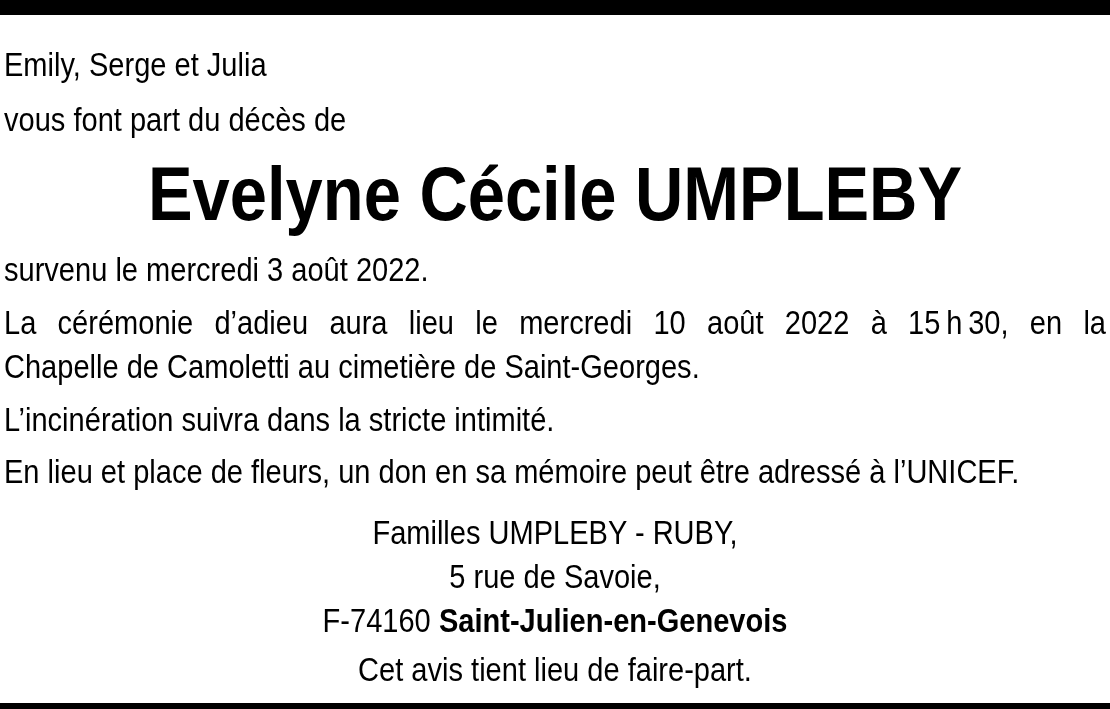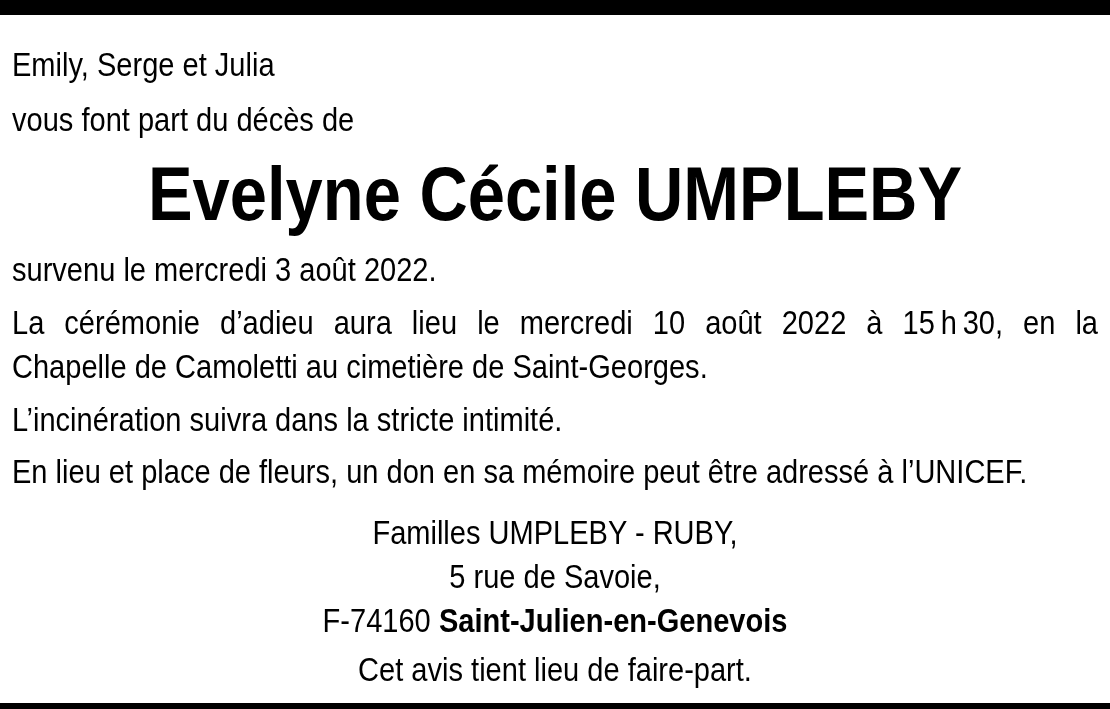--- a/index.html
+++ b/index.html
@@ -11,21 +11,21 @@
     background: var(--bg, #ffffff);
     color: var(--text, #000000);
     font-family: "Liberation Sans", sans-serif;
     overflow: hidden;
   }
   .rule-top { width: 100%; height: 15px; background: var(--rule, #000000); }
   .rule-bottom {
     position: absolute; left: 0; bottom: 0;
     width: 100%; height: 6px; background: var(--rule, #000000);
   }
-  .content { padding: 0 12px; }
+  .content { padding: 0 4px; }
   
   .condensed {
     width: 113.64%;
     transform: scaleX(0.88);
     transform-origin: 0 0;
   }
   .line {
     font-size: 33px;
     line-height: 44px;
     font-weight: 400;

